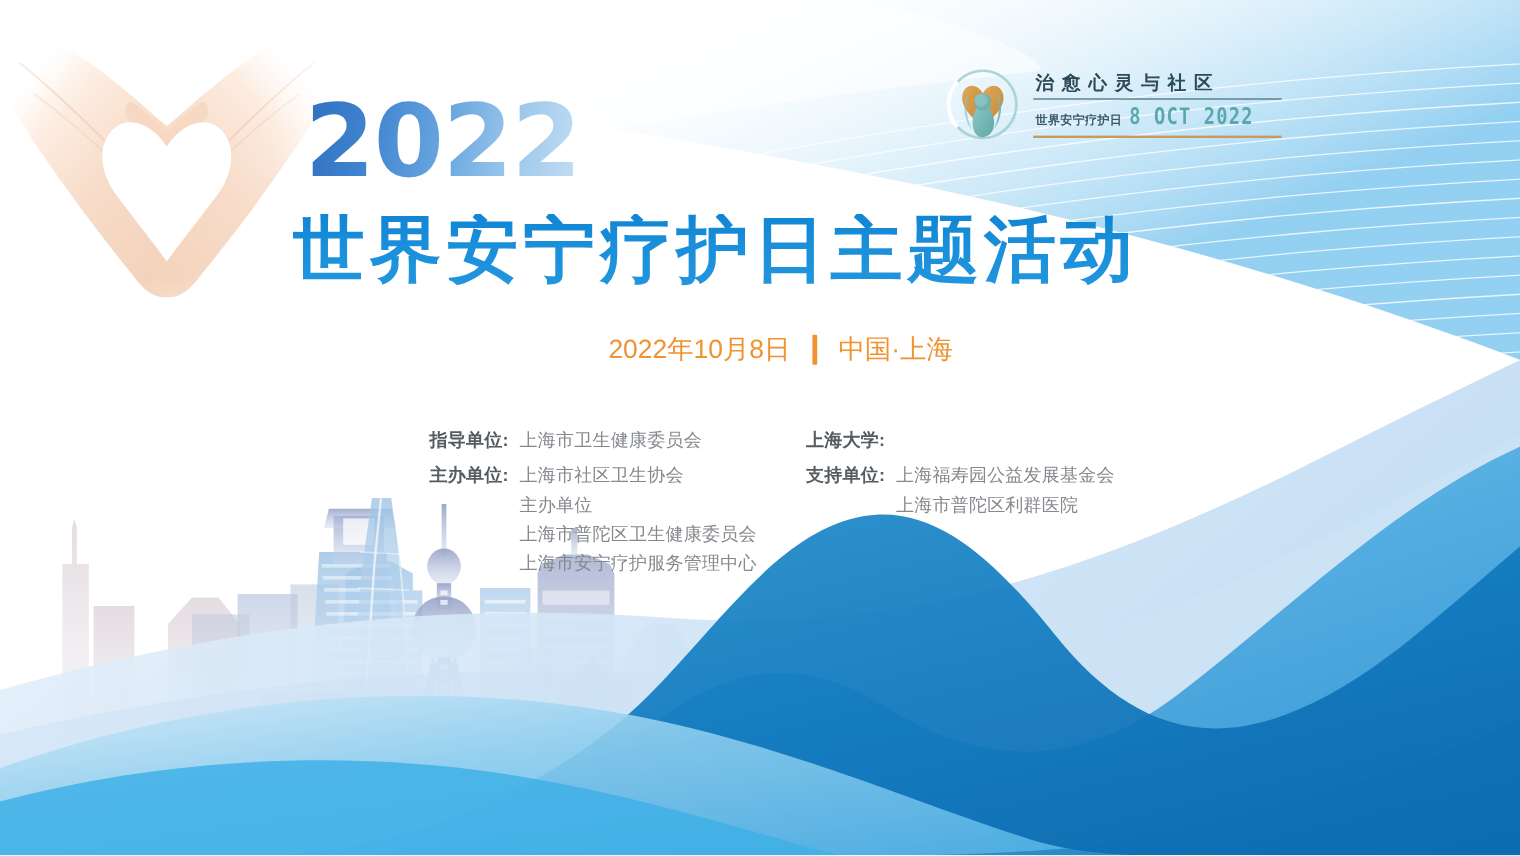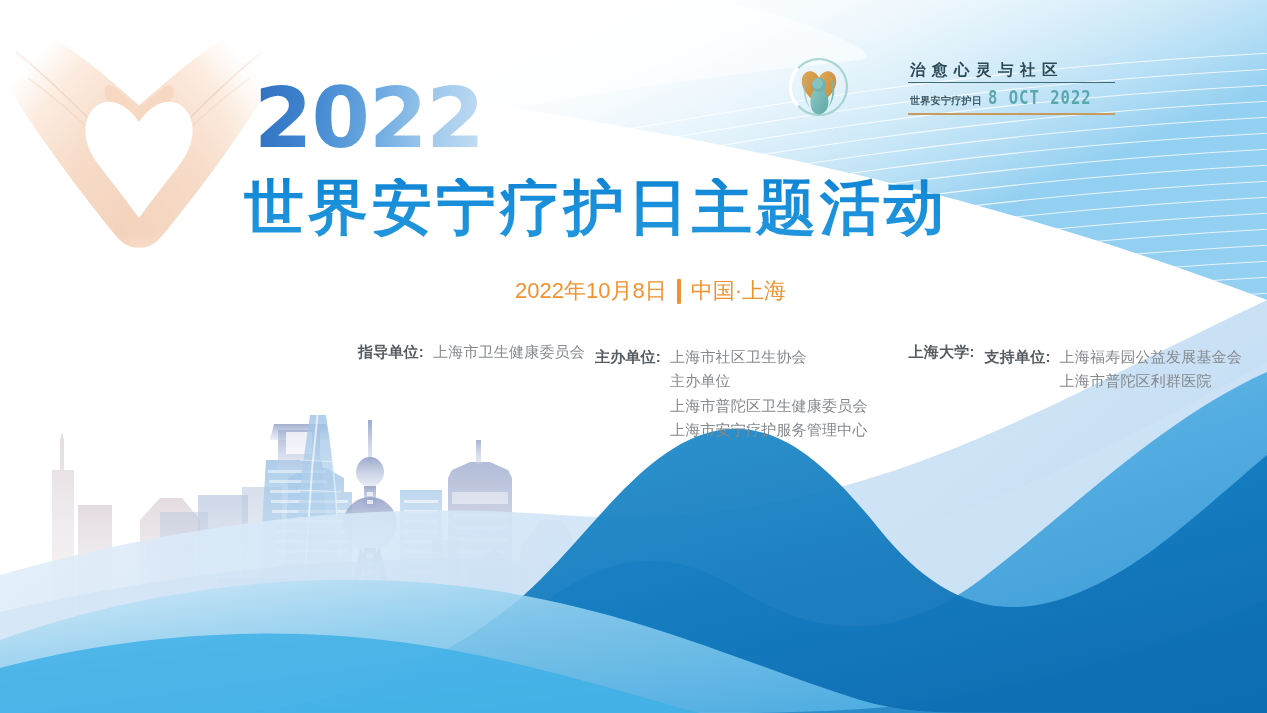--- a/index.html
+++ b/index.html
@@ -33,21 +33,21 @@
   
   .logo-lockup {
     position:absolute;
     left:786px; top:54px;
     display:flex;
     align-items:center;
     gap:9px;
   }
   .logo-mark { width:66px; height:66px; flex:0 0 66px; }
   .logo-mark svg { display:block; width:100%; height:100%; }
-  .logo-text { display:flex; flex-direction:column; gap:2px; padding-top:2px;margin-left:47px; }
+  .logo-text { display:flex; flex-direction:column; gap:2px; padding-top:2px; }
   .logo-cn {
     font-size:15.5px;
     font-weight:700;
     color:#2d4a57;
     letter-spacing:6.5px;
     line-height:1.15;
     white-space:nowrap;
     padding-left:2px;
   }
   .logo-rule-top {
@@ -119,21 +119,21 @@
     -webkit-text-fill-color:transparent;
   }
 
   
   .date-line {
     position:absolute;
     left:0; right:0; top:276px;
     display:flex;
     justify-content:center;
     align-items:center;
-    gap:10px;
+    gap:18px;
     color:#f0922f;
     font-size:22px;
     font-weight:500;
     white-space:nowrap;
     padding-left:34px;
   }
   .date-sep {
     display:inline-block;
     width:4px;
     height:25px;
@@ -144,21 +144,21 @@
   
   .credits {
     position:absolute;
     left:348px; top:340px;
     display:flex;
     gap:22px;
     font-size:15px;
     line-height:1.62;
     white-space:nowrap;
   }
-  .credits-col { display:flex; flex-direction:row; }
+  .credits-col { display:flex; flex-direction:column;margin-top:16px; }
   .credits-col.right { margin-left:9px; }
   .credit-block { display:flex; align-items:flex-start; }
   .credit-block + .credit-block { margin-top:5px; }
   .credit-label {
     font-weight:700;
     color:#555b60;
     text-align:right;
     flex:0 0 auto;
     width:76px;
     letter-spacing:0.2px;

